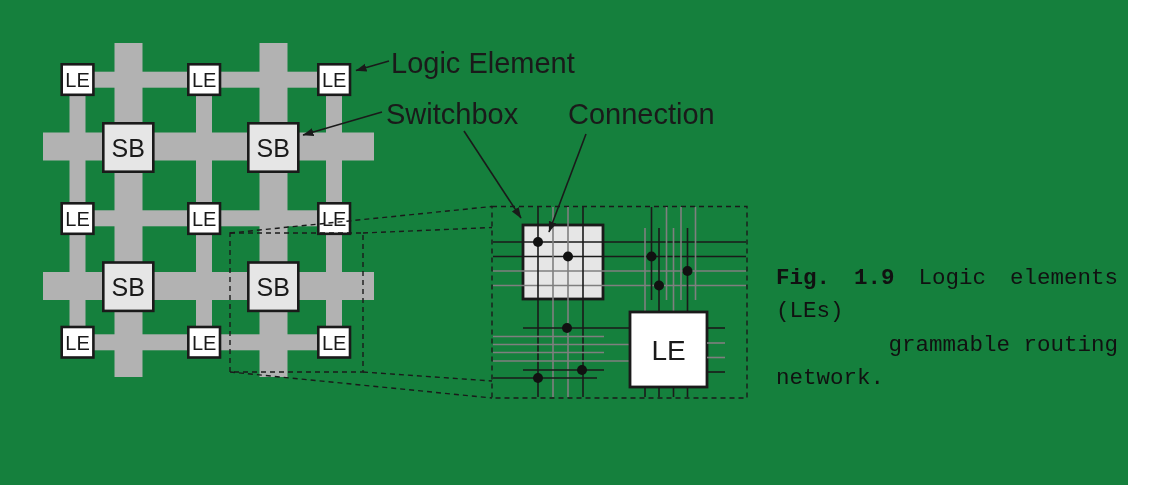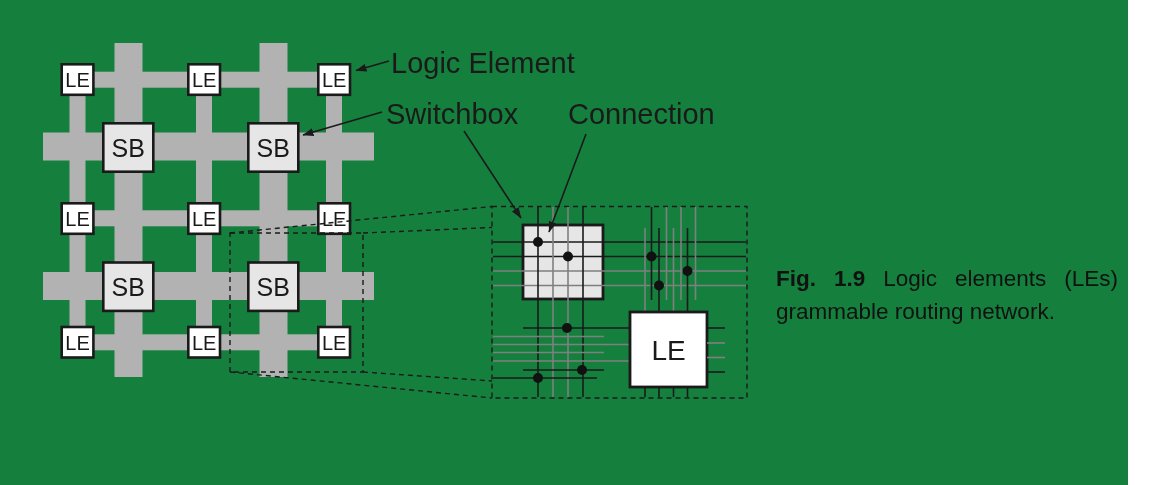--- a/index.html
+++ b/index.html
@@ -17,32 +17,32 @@
   }
   .annot-label{
     font-family:"Liberation Sans", sans-serif;
     font-size:29px;
     fill:#1a1a1a;
   }
   #caption{
     position:absolute;
     left:776px;top:262px;
     width:342px;
-    font-family:Liberation Sans, sans-serif;
+    font-family:Liberation Mono, monospace;
     font-size:22.5px;
     line-height:33.4px;
     color:#111111;
   }
   .cap-line{
     text-align:justify;
     text-align-last:justify;
     white-space:nowrap-disabled;
   }
   .cap-line.last{
-    text-align:left;
+    text-align:right;
     text-align-last:left;
   }
   .cap-bold{font-weight:bold;}
 </style>
 </head>
 <body>
 
 <div id="stage">
 
 <svg id="figure-svg" width="1152" height="485" viewBox="0 0 1152 485">

